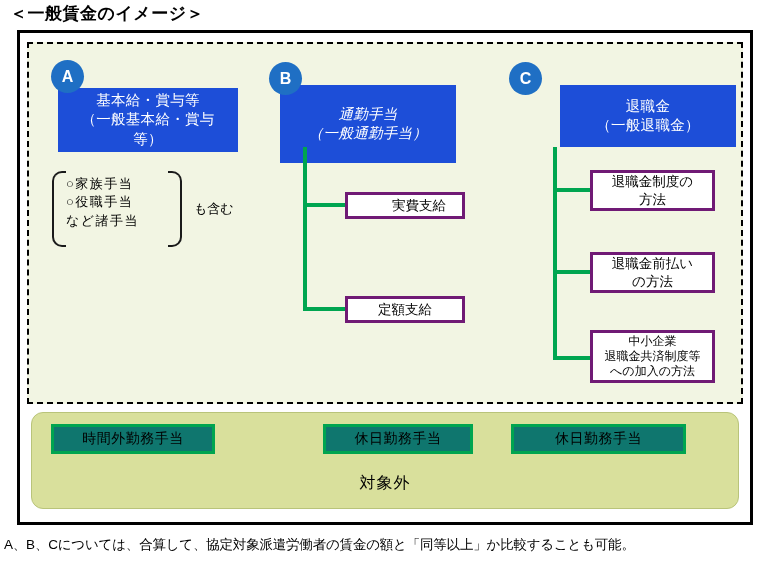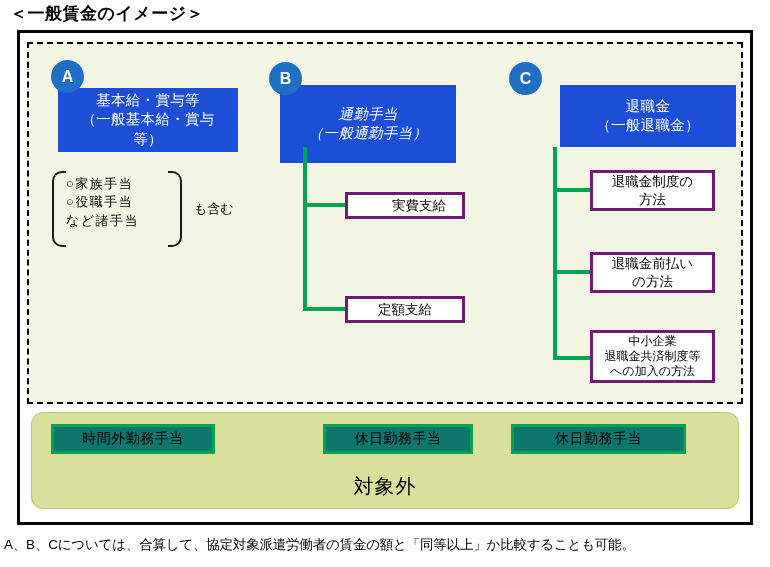--- a/index.html
+++ b/index.html
@@ -203,21 +203,21 @@
   #excl-1 { left: 51px;  top: 424px; width: 164px; height: 30px; }
   #excl-2 { left: 323px; top: 424px; width: 150px; height: 30px; }
   #excl-3 { left: 511px; top: 424px; width: 175px; height: 30px; }
 
   .excl-label {
     position: absolute;
     left: 0;
     top: 473px;
     width: 770px;
     text-align: center;
-    font-size: 20px;
+    font-size: 16px;
     letter-spacing: 1px;
     color: #000000;
   }
 
   
   .footer-note {
     position: absolute;
     left: 4px;
     top: 536px;
     font-size: 13.5px;

